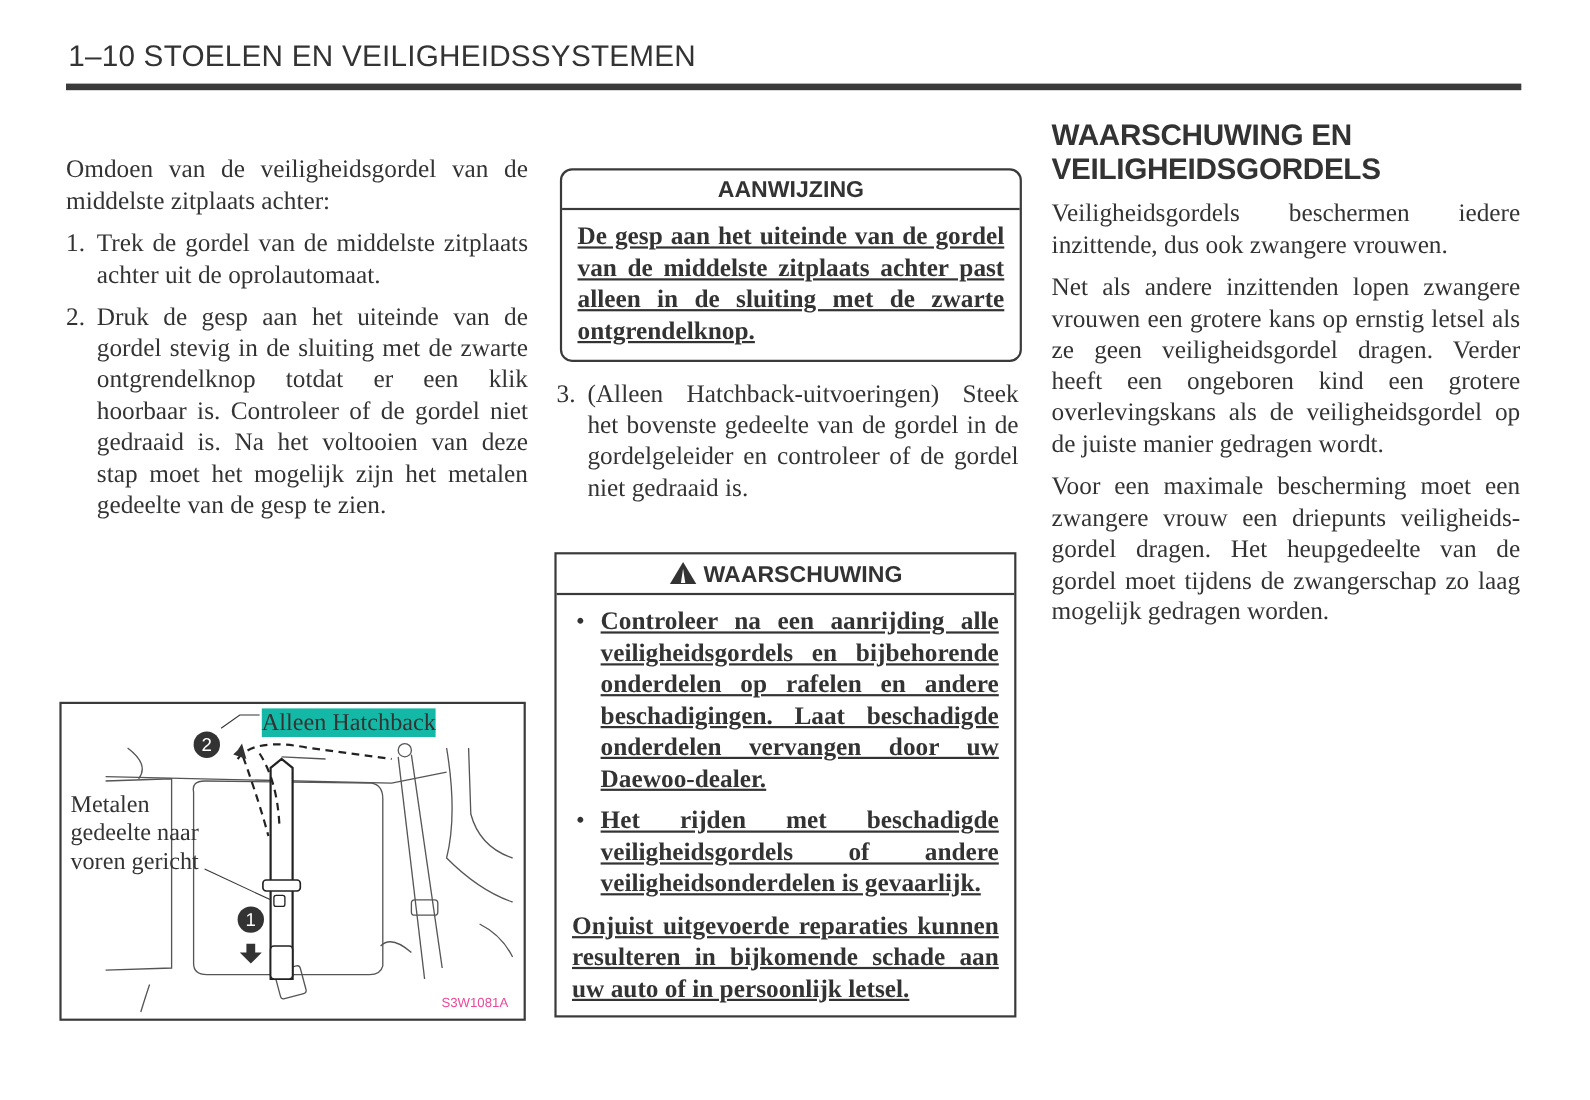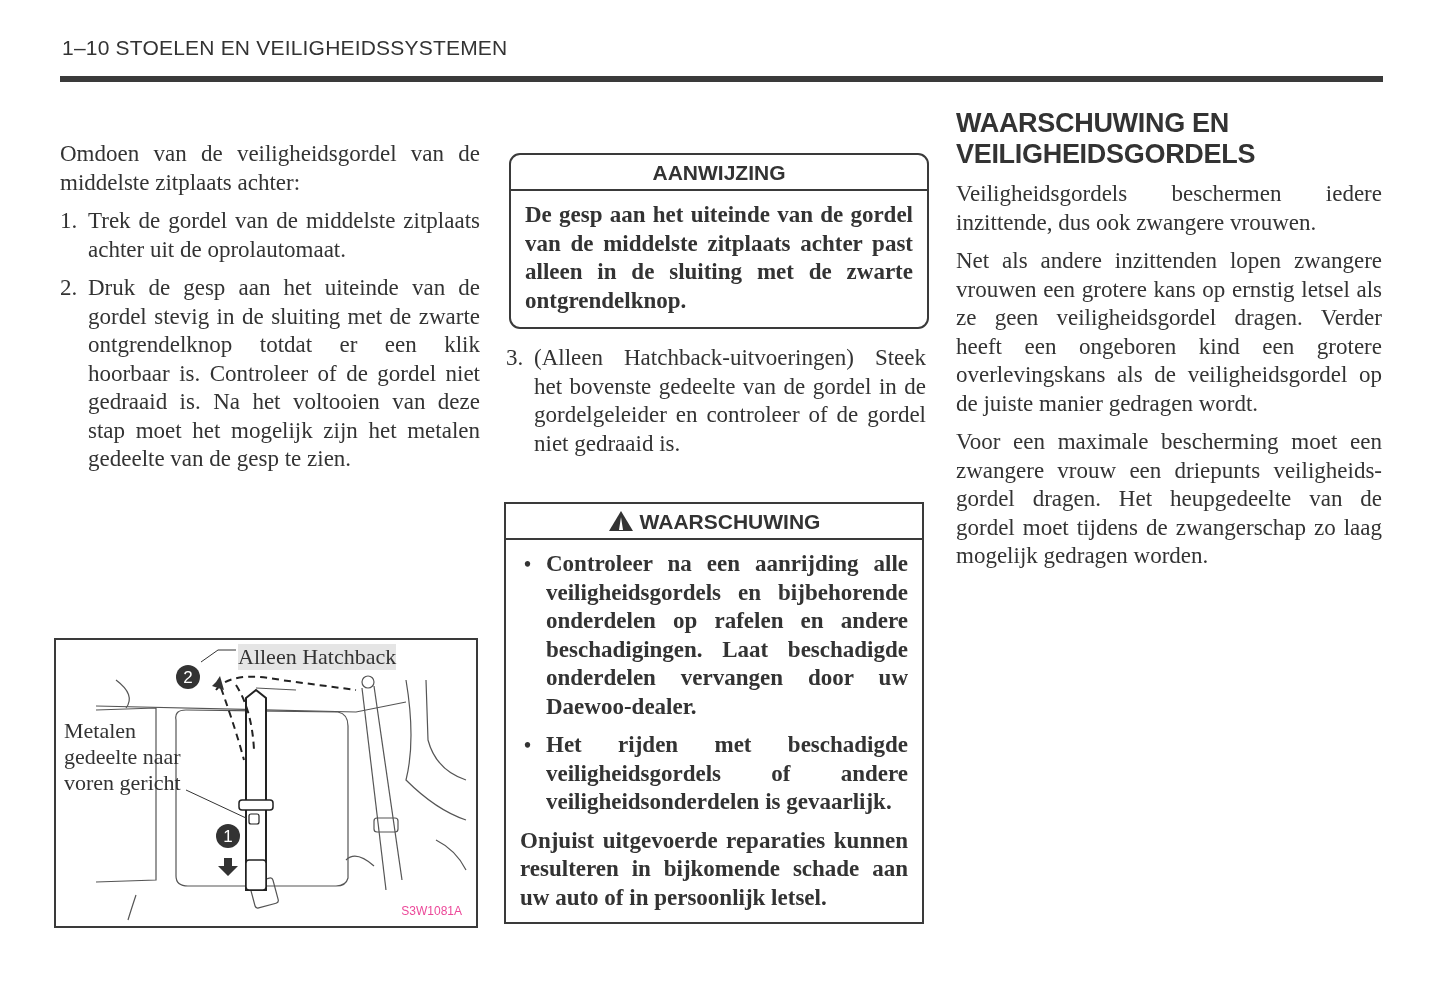--- a/index.html
+++ b/index.html
@@ -1,49 +1,49 @@
 <!DOCTYPE html>
 <html><head>
 <meta charset="utf-8">
 <style>
   html, body { margin: 0; padding: 0; background: #ffffff; }
   body { width: 1445px; height: 1000px; position: relative; overflow: hidden; color: #333333; }
   .serif { font-family: "Liberation Serif", "DejaVu Serif", serif; }
   .sans { font-family: "Liberation Sans", "DejaVu Sans", sans-serif; }
 
-  #running-header { position: absolute; left: 62px; top: 36px; font-size: 21px; letter-spacing: 0.2px; color: #333; }
+  #running-header { position: absolute; left: 62px; top: 36px; font-size: 27px; letter-spacing: 0.2px; color: #333; }
   #header-rule { position: absolute; left: 60px; top: 76px; width: 1323px; height: 6px; background: #3a3a3a; }
 
   .col { position: absolute; }
   #col-left { left: 60px; top: 140px; width: 420px; }
   #col-right { left: 956px; top: 108px; width: 426px; }
 
   .p { font-size: 23px; line-height: 28.5px; text-align: justify; margin: 0 0 10px 0; color: #333; }
   .list { margin: 0; padding: 0; list-style: none; }
   .list li { position: relative; padding-left: 28px; font-size: 23px; line-height: 28.5px; text-align: justify; margin-bottom: 10px; color: #333; }
   .list li .num { position: absolute; left: 0; top: 0; }
 
   .box { border: 2px solid #3a3a3a; }
   .box-head { border-bottom: 2px solid #3a3a3a; text-align: center; font-weight: bold; font-size: 21px; padding: 6px 0 4px 0; color: #333; }
-  .box-body { padding: 10px 14px 12px 14px; font-weight: bold; font-size: 23px; line-height: 28.5px; text-align: justify; color: #333; }
+  .box-body { padding: 10px 14px 12px 14px; font-weight: bold; font-size: 23px; line-height: 28.5px; text-align: justify; color: #333; text-decoration: underline; }
 
   #notice-box { position: absolute; left: 509px; top: 153px; width: 416px; border-radius: 11px; }
   #step3 { position: absolute; left: 506px; top: 344px; width: 420px; }
   #warning-box { position: absolute; left: 504px; top: 502px; width: 416px; }
   #warning-box .box-body { padding: 10px 14px 10px 14px; }
   .bullets { list-style: none; margin: 0; padding: 0; }
   .bullets li { position: relative; padding-left: 26px; margin-bottom: 10px; text-align: justify; }
   .bullets li .dot { position: absolute; left: 4px; top: 0; font-size: 20px; }
   .warn-tri { display: inline-block; vertical-align: -3px; margin-right: 6px; }
 
   #section-title { font-size: 27px; font-weight: bold; line-height: 31px; margin: 0 0 10px 0; color: #333; letter-spacing: -0.3px; }
 
   #figure { position: absolute; left: 54px; top: 638px; width: 420px; height: 286px; border: 2px solid #3a3a3a; background: #fff; }
   #figure svg { position: absolute; left: 0; top: 0; }
-  .fig-label { position: absolute; font-size: 22px; line-height: 26px; color: #333; background: #e5e5e5; }
+  .fig-label { position: absolute; font-size: 22px; line-height: 26px; color: #333; background: #14b8a6; }
   #fig-code { position: absolute; right: 14px; bottom: 8px; font-size: 12px; color: #ec4899; }
 </style>
 </head>
 <body>
 
 <div id="running-header" class="sans">1–10 STOELEN EN VEILIGHEIDSSYSTEMEN</div>
 <div id="header-rule"></div>
 
 <div id="col-left" class="col serif">
   <p class="p">Omdoen van de veiligheidsgordel van de middelste zitplaats achter:</p>

